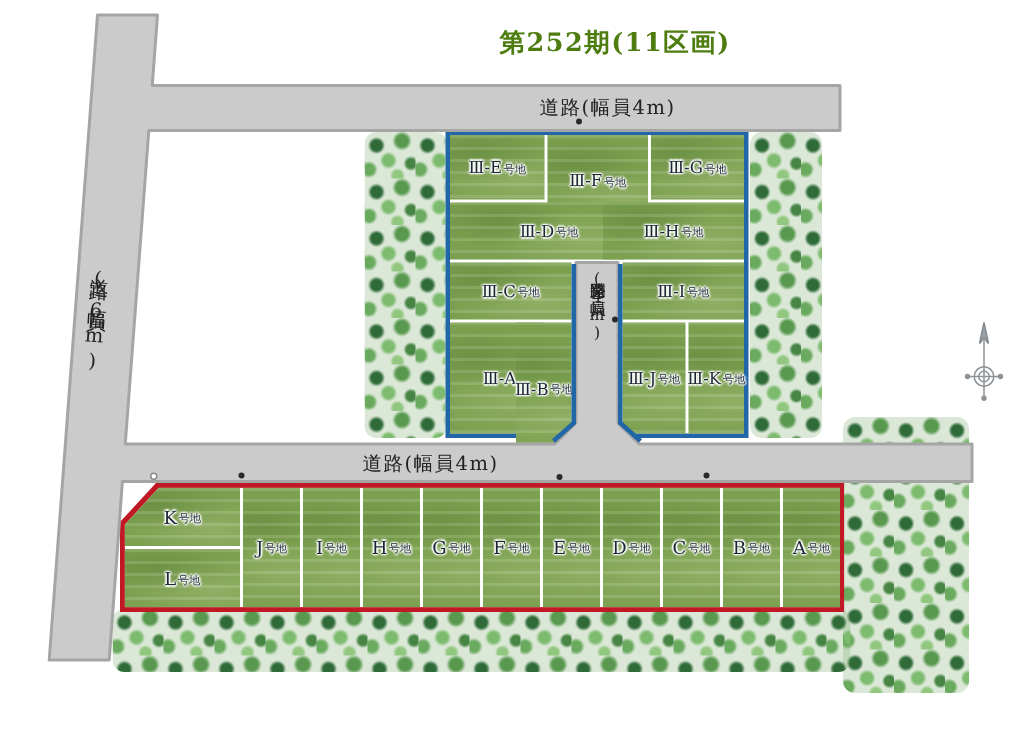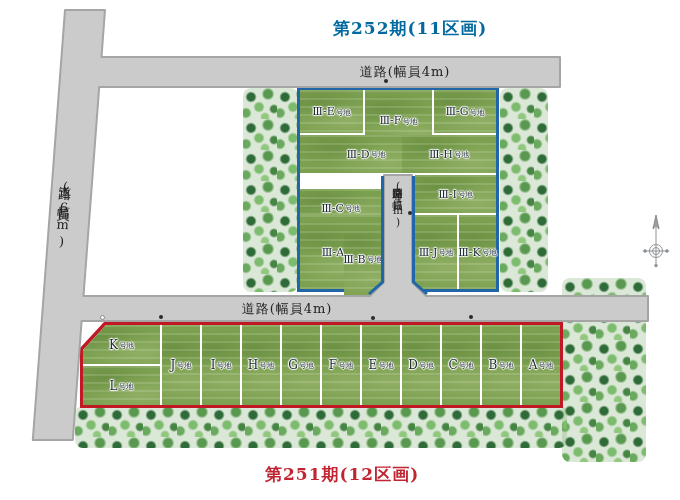--- a/index.html
+++ b/index.html
@@ -105,21 +105,21 @@
           <span>Ⅲ-D</span>
           <span class="sfx">号地</span>
         </span>
     </div>
     <div class="plot" style="left:102px;top:45px;width:94px;height:38px;">
       <span class="plbl">
           <span>Ⅲ-H</span>
           <span class="sfx">号地</span>
         </span>
     </div>
-    <div class="plot" style="left:0;top:99px;width:81px;height:38px;">
+    <div class="plot" style="left:0;top:85px;width:81px;height:38px;">
       <span class="plbl">
           <span>Ⅲ-C</span>
           <span class="sfx">号地</span>
         </span>
     </div>
     <div class="plot" style="left:115px;top:85px;width:81px;height:38px;">
       <span class="plbl">
           <span>Ⅲ-I</span>
           <span class="sfx">号地</span>
         </span>
@@ -240,22 +240,21 @@
   <div class="road-label vertical" style="left:54px;top:158px;height:110px;transform:rotate(4deg);">道路(幅員6m)</div>
   <div id="dev-road-label" style="left:391px;top:180px;height:112px;">開発道路(幅員4m)</div>
 
   <div class="dot" style="left:384px;top:79px;"></div>
   <div class="dot" style="left:408px;top:211px;"></div>
   <div class="dot ring" style="left:100px;top:315px;"></div>
   <div class="dot" style="left:159px;top:315px;"></div>
   <div class="dot" style="left:371px;top:316px;"></div>
   <div class="dot" style="left:469px;top:315px;"></div>
 
-  <div class="map-title" style="left:333px;top:17px;color:#0369a1;">第252期(11区画)</div>
-  <div class="map-title" style="left:265px;top:463px;color:#c02531;">第251期(12区画)</div>
+  <div class="map-title" style="left:333px;top:17px;color:#4d7c0f;">第252期(11区画)</div>
 
   <svg class="overlay" style="left:643px;top:213px;" width="26" height="62" viewBox="0 0 26 62">
     <g stroke="#8d9296" fill="none" stroke-width="1">
       <path d="M13 2 L16 16 L13 12.5 L10 16 Z" fill="#9aa0a4" stroke="#868b8f"></path>
       <line x1="13" y1="14" x2="13" y2="51"></line>
       <circle cx="13" cy="38" r="6.5"></circle>
       <circle cx="13" cy="38" r="3.5"></circle>
       <line x1="1" y1="38" x2="25" y2="38"></line>
       <circle cx="2" cy="38" r="1.3" fill="#8d9296"></circle>
       <circle cx="24" cy="38" r="1.3" fill="#8d9296"></circle>

